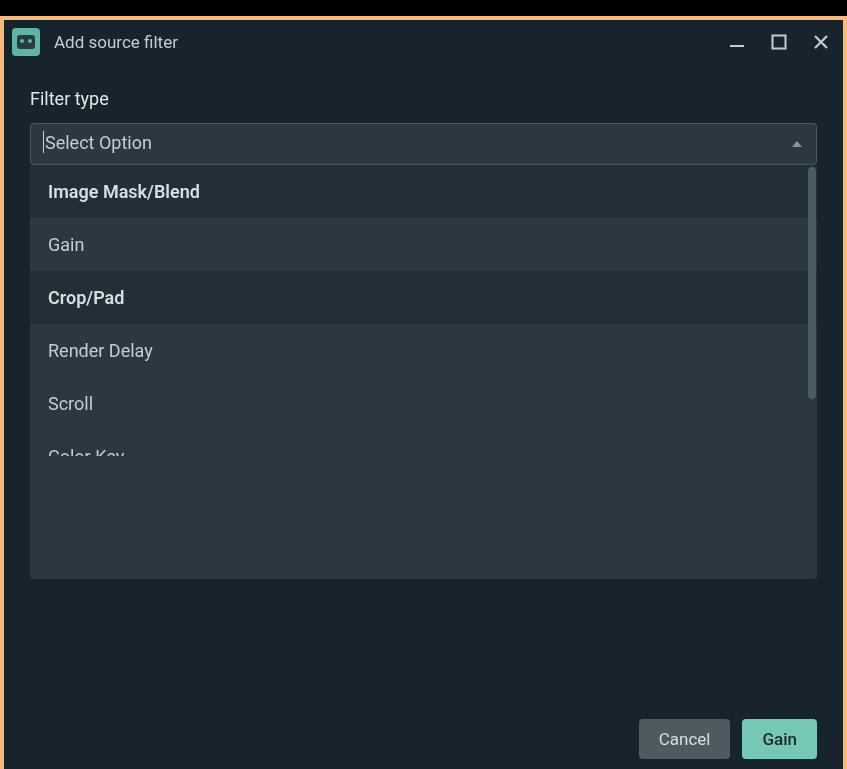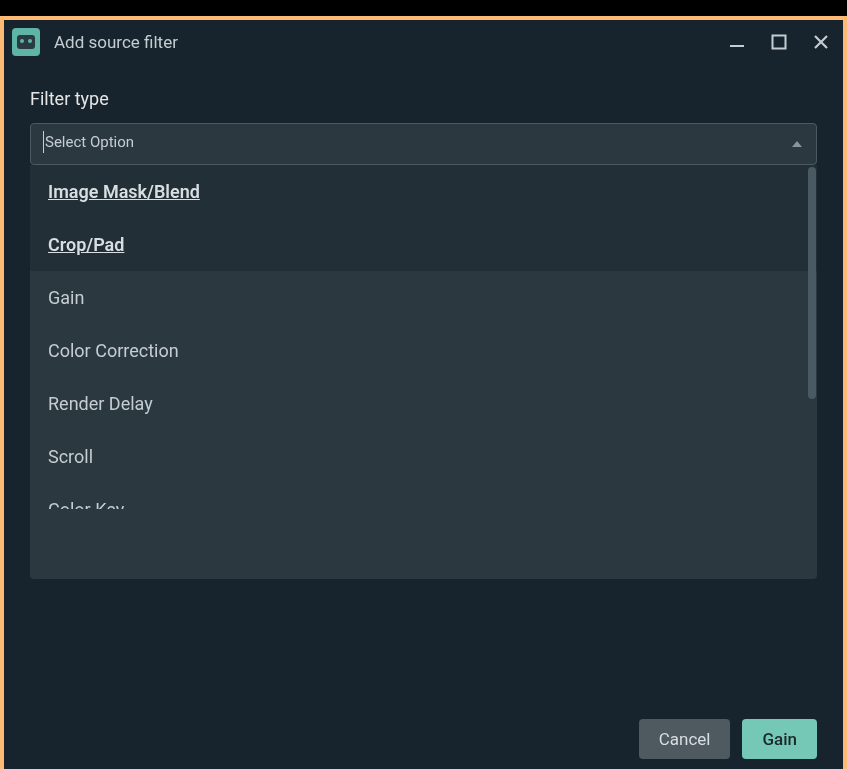--- a/index.html
+++ b/index.html
@@ -95,21 +95,21 @@
       position: relative;
     }
     .select-input {
       width: 100%;
       height: 42px;
       background: #2b383f;
       border: 1px solid #4a5a62;
       border-radius: 4px;
       padding: 0 40px 4px 12px;
       color: #c5cdd3;
-      font-size: 15px;
+      font-size: 18px;
       display: flex;
       align-items: center;
       cursor: pointer;
       position: relative;
     }
     .select-caret {
       position: absolute;
       right: 14px;
       top: 50%;
       transform: translateY(-50%);
@@ -148,21 +148,20 @@
       padding: 16px 18px;
       color: #c5cdd3;
       font-size: 18px;
       cursor: pointer;
       background: #2b383f;
     }
     .dropdown-item.highlighted {
       background: #222f37;
       font-weight: 600;
       color: #d8dee2;
-      text-decoration: underline;
     }
     .dropdown-item.partial {
       padding-bottom: 4px;
       height: 26px;
       overflow: hidden;
     }
     .scrollbar-track {
       position: absolute;
       right: 0;
       top: 0;
@@ -234,23 +233,22 @@
     <label class="field-label">Filter type</label>
     <div class="select-wrapper">
       <div class="select-input">
         <span class="text-cursor"></span>
         <span>Select Option</span>
         <span class="select-caret"></span>
       </div>
       <div class="dropdown">
         <div class="dropdown-inner" id="dropdown-inner">
           <div class="dropdown-item highlighted">Image Mask/Blend</div>
+            <div class="dropdown-item">Gain</div>
             <div class="dropdown-item highlighted">Crop/Pad</div>
-            <div class="dropdown-item">Gain</div>
-            <div class="dropdown-item">Color Correction</div>
             <div class="dropdown-item">Render Delay</div>
             <div class="dropdown-item">Scroll</div>
             <div class="dropdown-item partial">Color Key</div>
             <div class="scrollbar-track">
             <div class="scrollbar-thumb"></div>
           </div>
         </div>
       </div>
     </div>
   </div>

